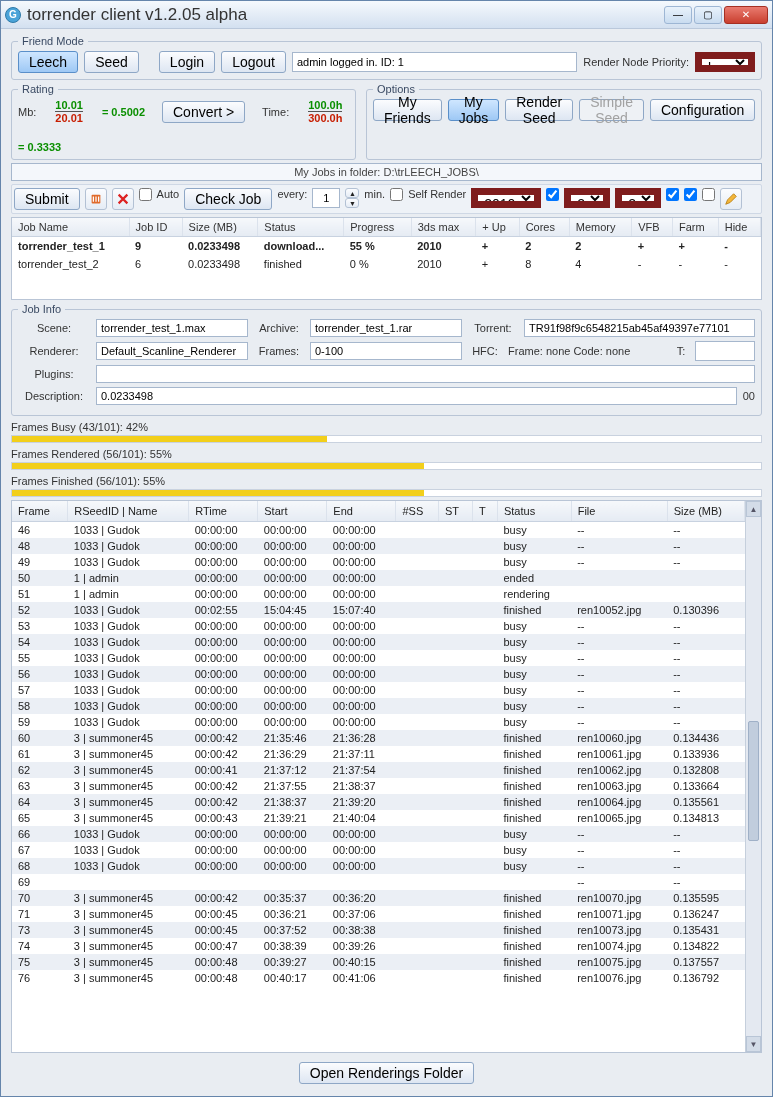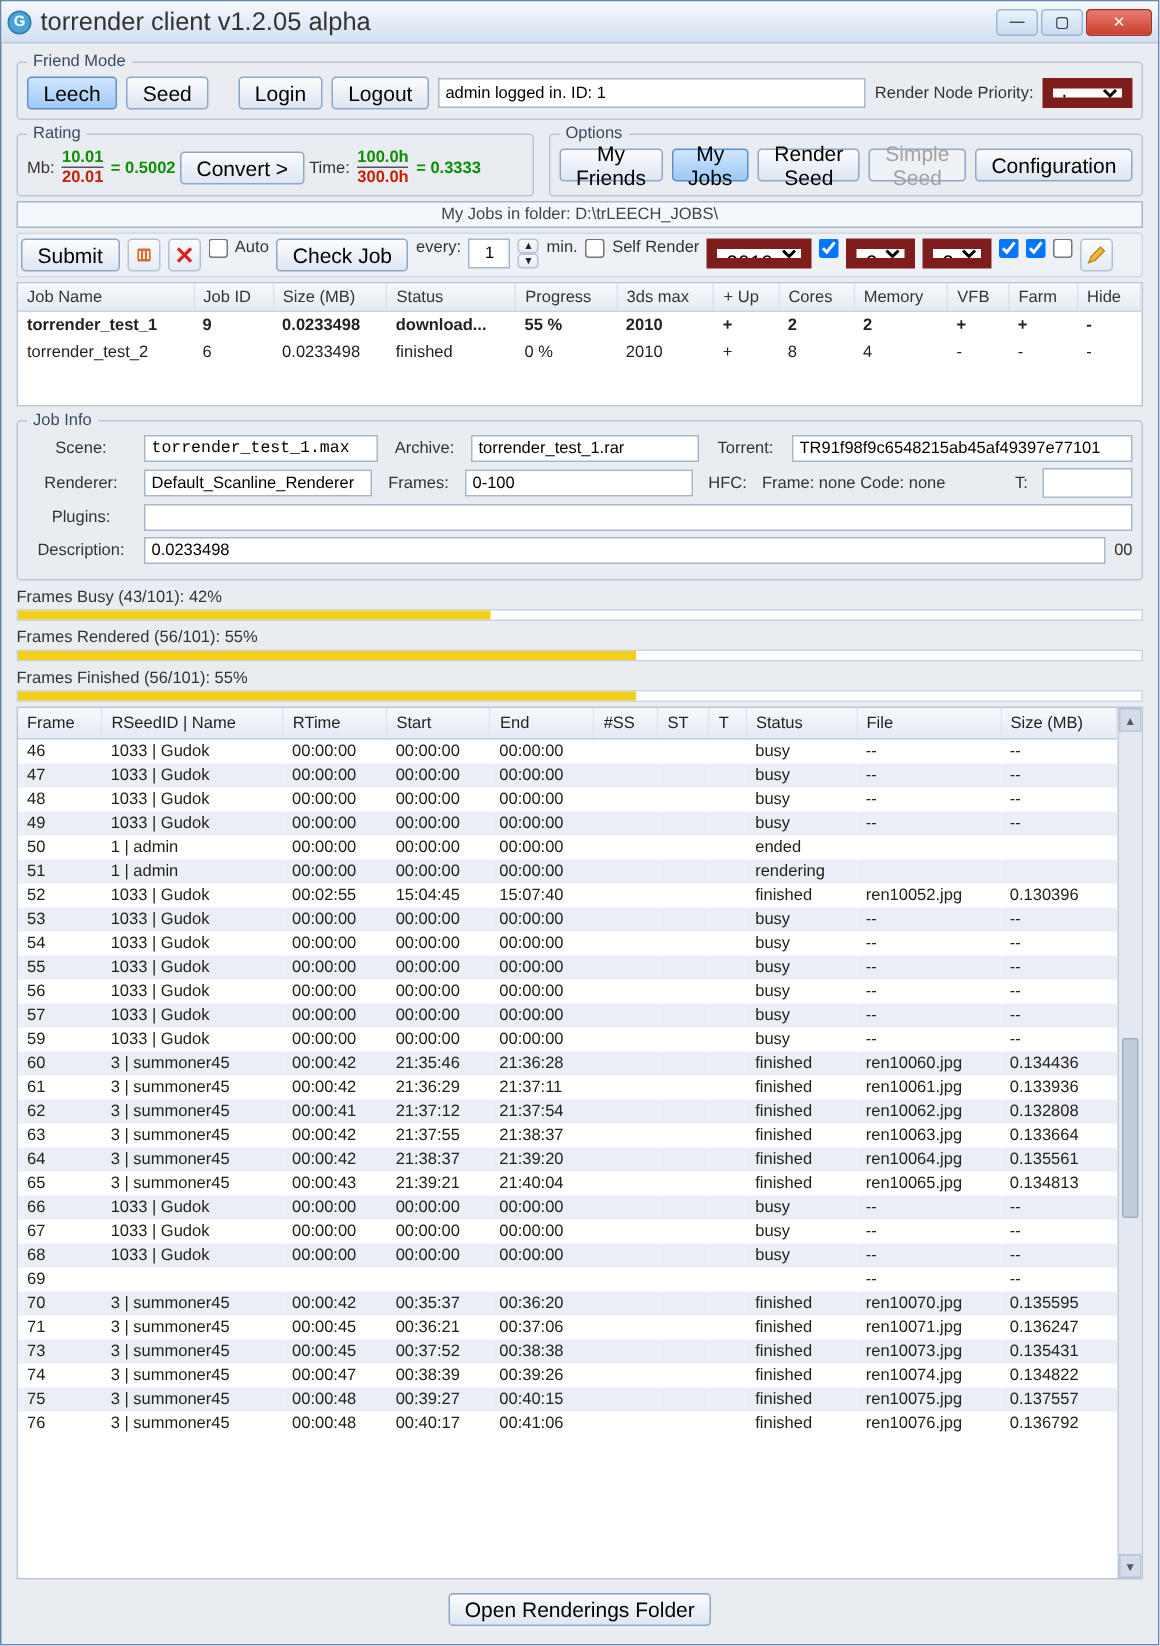--- a/index.html
+++ b/index.html
@@ -49,21 +49,21 @@
 .frametable table { width:100%; border-collapse:collapse; font-size:11px;}
 .frametable thead th { position:sticky; top:0; text-align:left; padding:4px 6px; background:linear-gradient(#f6f8fb,#e5ebf3); border-bottom:1px solid #c8d2e0; border-right:1px solid #dbe2ec; font-weight:normal;}
 .frametable tbody td { padding:2px 6px; white-space:nowrap;}
 .frametable tbody tr:nth-child(even){ background:#ebeff5;}
 .vscroll { width:16px; background:#e4e9f1; border-left:1px solid #c5cfdc; position:relative;}
 .vscroll .arrow { height:16px; background:#d3dce8; border:1px solid #b8c5d6; display:flex;align-items:center;justify-content:center;font-size:8px;color:#556;}
 .vscroll .thumb { position:absolute; left:2px; right:2px; background:#c1cddd; border:1px solid #9fb0c7; border-radius:2px;}
 .footer { display:flex; justify-content:center; padding:6px 0 2px 0;}
 .two-col { display:flex; gap:10px; align-items:stretch;}
 .two-col > fieldset { flex:1;}
-.small-gap { gap:3px; }
+.small-gap { gap:17px; }
 </style>
 </head>
 <body>
 
 <div class="window">
   <div class="titlebar">
     <span class="icon">G</span>
     <span class="title">torrender client v1.2.05 alpha</span>
     <div class="winbtns">
       <div class="winbtn">—</div>
@@ -210,21 +210,21 @@
               <td colspan="12"></td>
             </tr>
           </tbody>
       </table>
     </div>
 
     <fieldset class="group">
       <legend>Job Info</legend>
       <div class="jobinfo-row">
         <span class="lab">Scene:</span>
-        <input class="input val" style="flex: 0 0 150px; font-family: Liberation Mono, monospace;" value="torrender_test_1.max">
+        <input class="input val" style="flex: 0 0 150px;" value="torrender_test_1.max">
         <span class="lab" style="width:50px">Archive:</span>
         <input class="input val" style="flex: 0 0 150px;" value="torrender_test_1.rar">
         <span class="lab" style="width:50px">Torrent:</span>
         <input class="input val" value="TR91f98f9c6548215ab45af49397e77101" style="">
       </div>
       <div class="jobinfo-row">
         <span class="lab">Renderer:</span>
         <input class="input val" style="flex: 0 0 150px;" value="Default_Scanline_Renderer">
         <span class="lab" style="width:50px">Frames:</span>
         <input class="input val" style="flex: 0 0 60px;" value="0-100">
@@ -290,33 +290,20 @@
                 <td>00:00:00</td>
                 <td>00:00:00</td>
                 <td></td>
                 <td></td>
                 <td></td>
                 <td>busy</td>
                 <td>--</td>
                 <td>--</td>
               </tr>
               <tr>
-                <td>47</td>
-                <td>1033 | Gudok</td>
-                <td>00:00:00</td>
-                <td>00:00:00</td>
-                <td>00:00:00</td>
-                <td></td>
-                <td></td>
-                <td></td>
-                <td>busy</td>
-                <td>--</td>
-                <td>--</td>
-              </tr>
-              <tr>
                 <td>48</td>
                 <td>1033 | Gudok</td>
                 <td>00:00:00</td>
                 <td>00:00:00</td>
                 <td>00:00:00</td>
                 <td></td>
                 <td></td>
                 <td></td>
                 <td>busy</td>
                 <td>--</td>
@@ -421,20 +408,33 @@
                 <td>00:00:00</td>
                 <td></td>
                 <td></td>
                 <td></td>
                 <td>busy</td>
                 <td>--</td>
                 <td>--</td>
               </tr>
               <tr>
                 <td>57</td>
+                <td>1033 | Gudok</td>
+                <td>00:00:00</td>
+                <td>00:00:00</td>
+                <td>00:00:00</td>
+                <td></td>
+                <td></td>
+                <td></td>
+                <td>busy</td>
+                <td>--</td>
+                <td>--</td>
+              </tr>
+              <tr>
+                <td>58</td>
                 <td>1033 | Gudok</td>
                 <td>00:00:00</td>
                 <td>00:00:00</td>
                 <td>00:00:00</td>
                 <td></td>
                 <td></td>
                 <td></td>
                 <td>busy</td>
                 <td>--</td>
                 <td>--</td>

